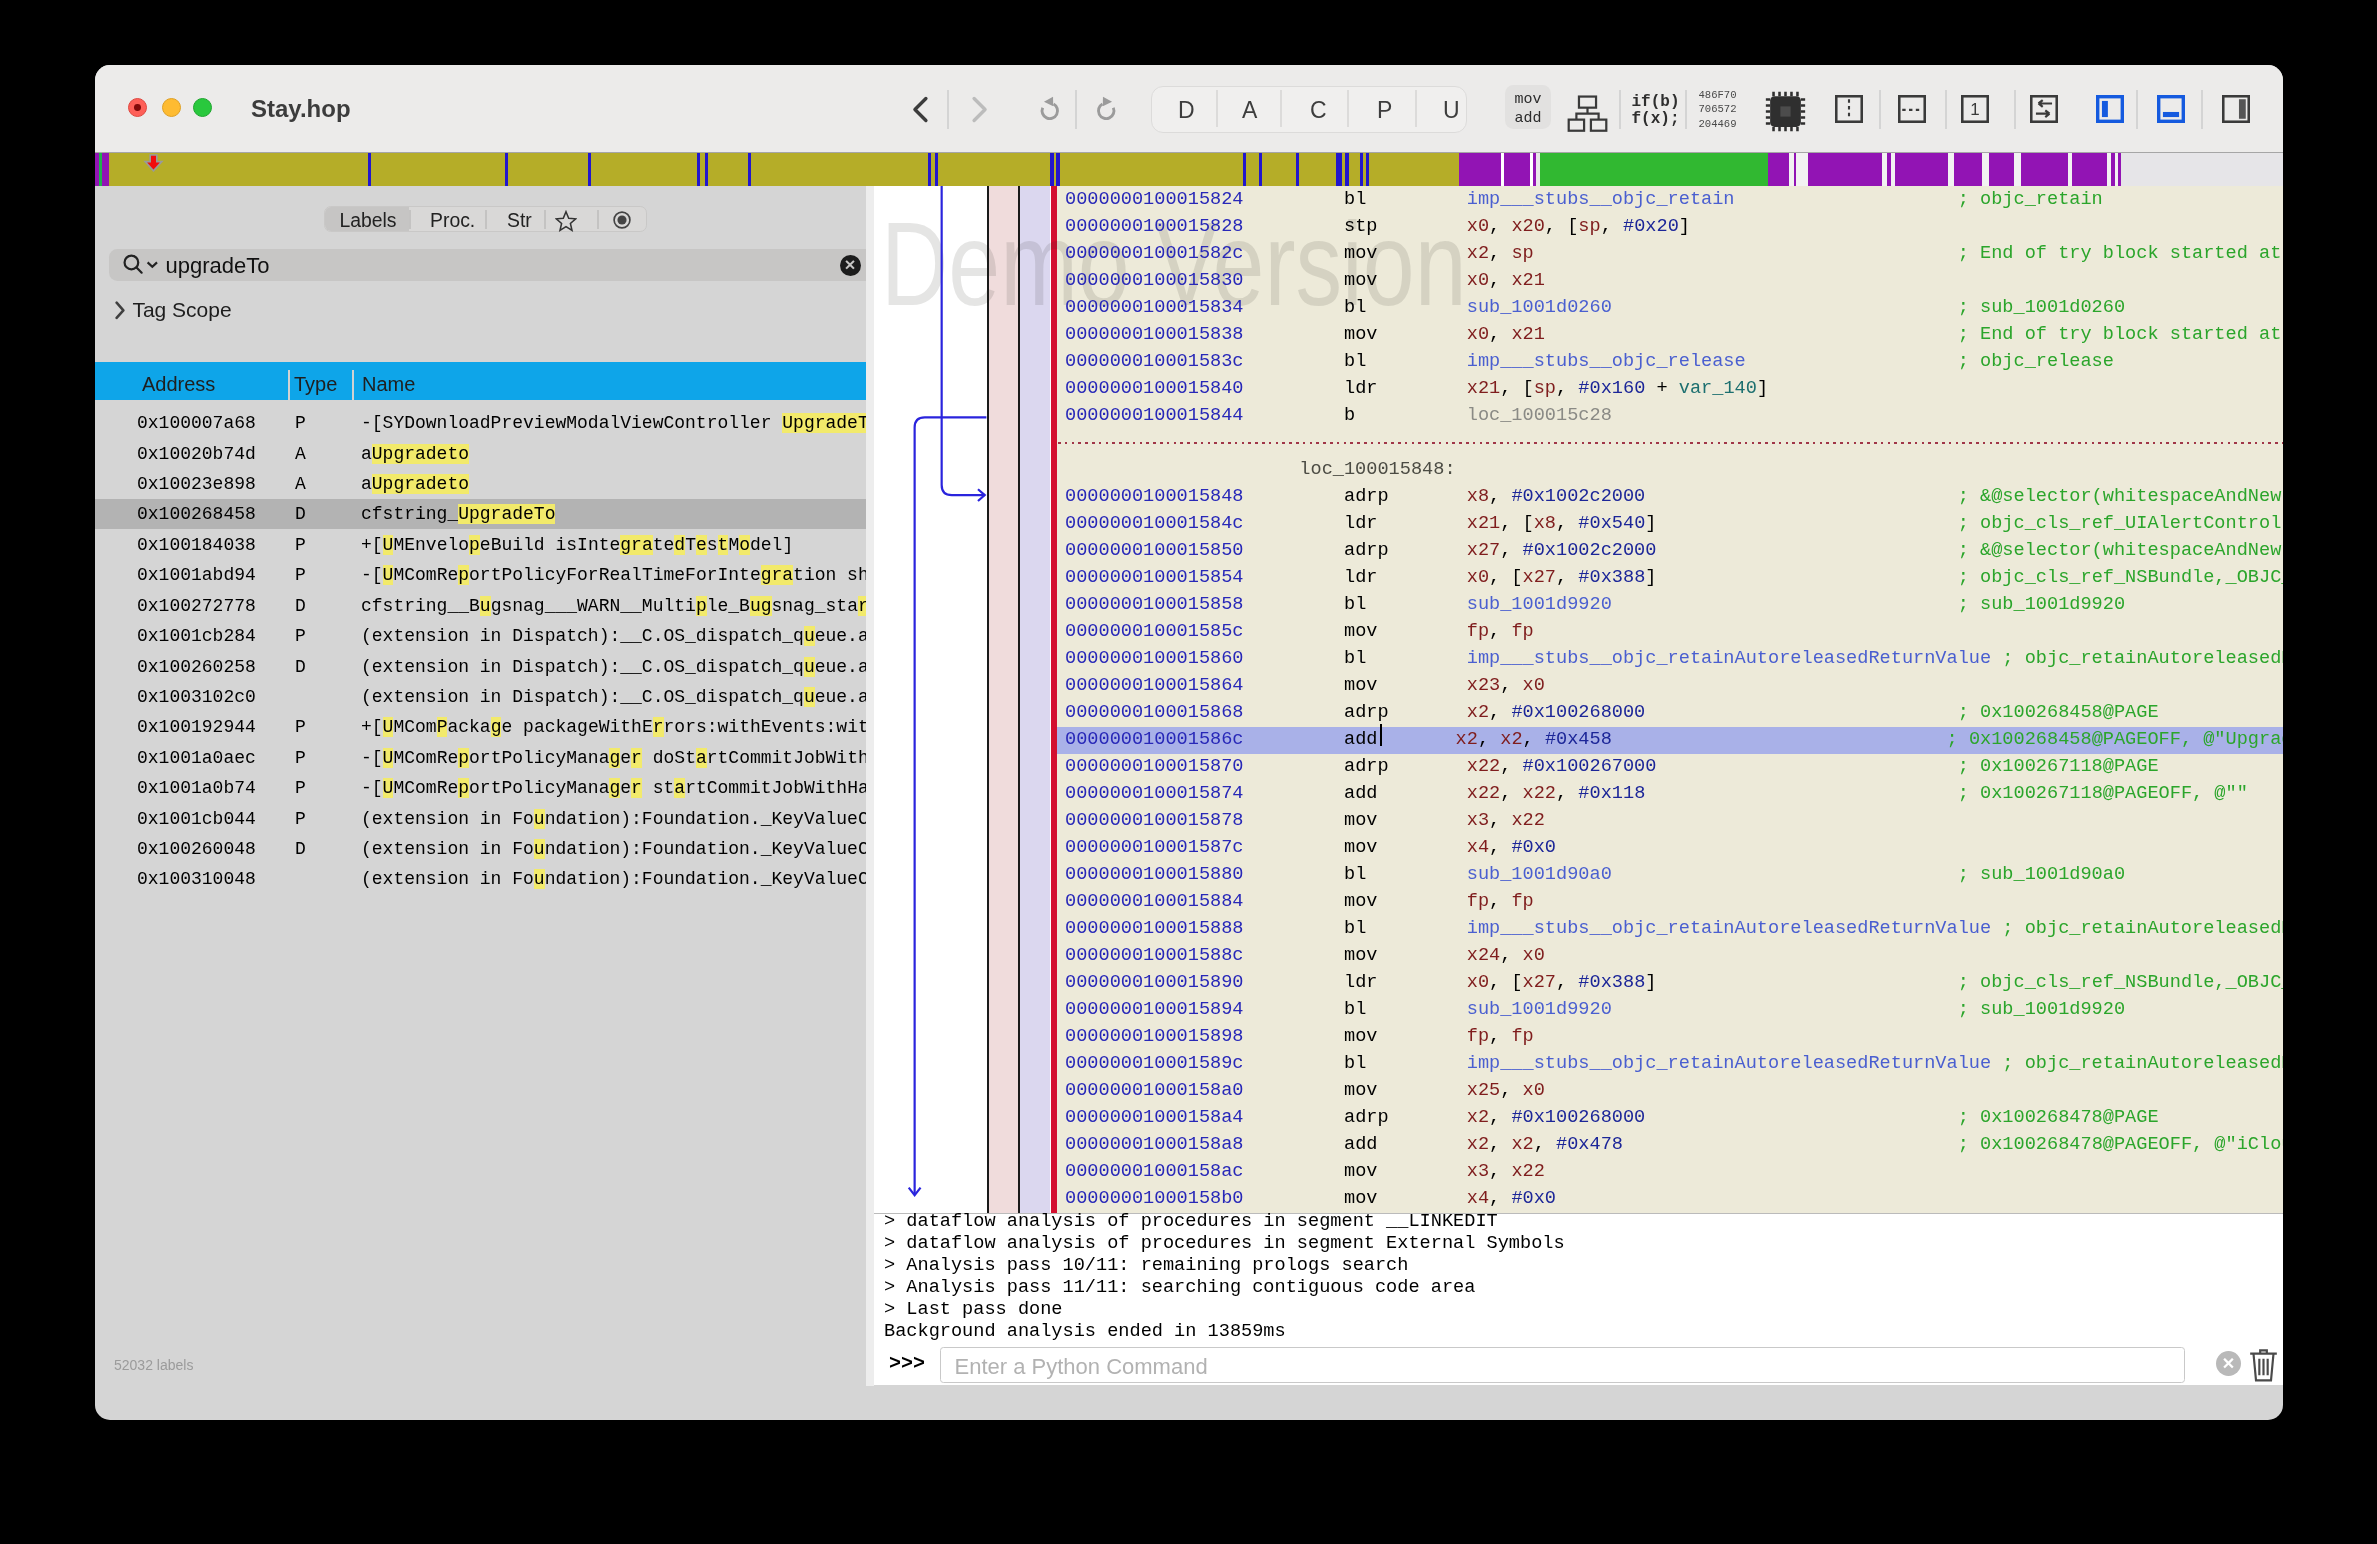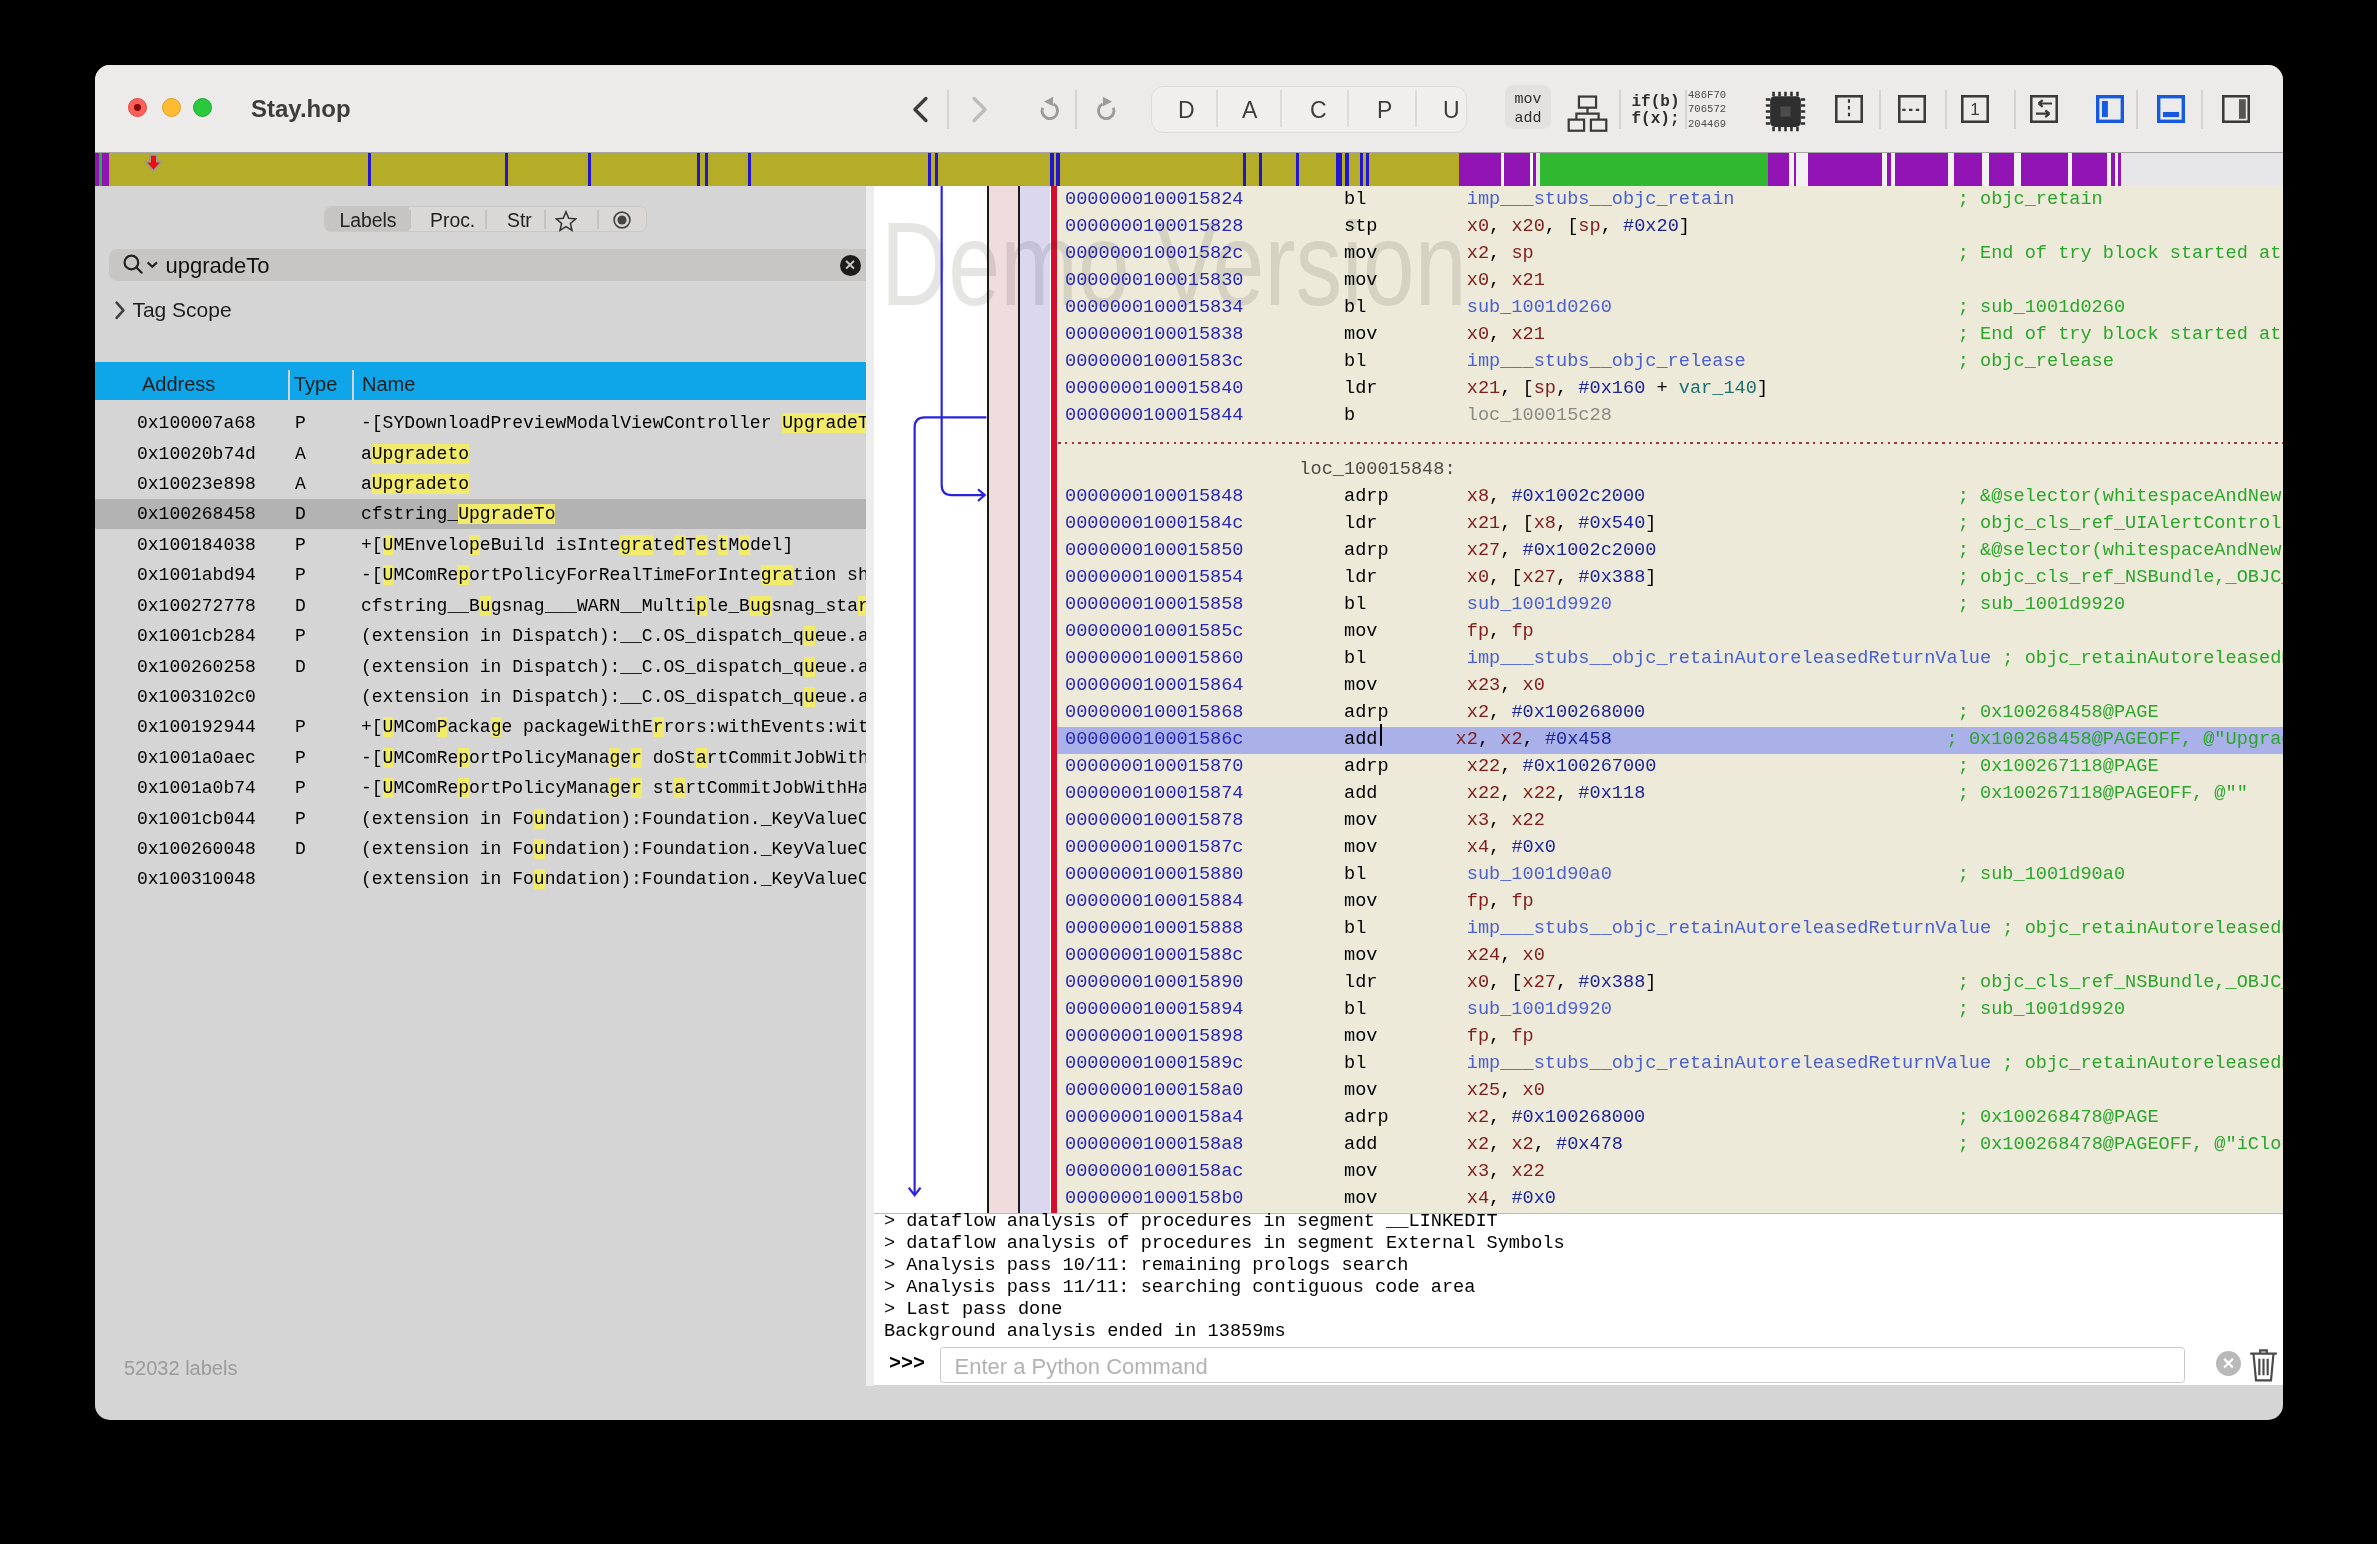--- a/index.html
+++ b/index.html
@@ -6,42 +6,42 @@
 #tb{position:absolute;left:0;top:0;width:2188px;height:87px;background:#ecebea}
 .tl{position:absolute;top:33px;width:19.4px;height:19.4px;border-radius:50%}
 #tb .t{position:absolute;left:156px;top:30px;font-size:24px;font-weight:bold;color:#3c3c3c}
 .tsep{position:absolute;top:24.5px;width:1.7px;height:39px;background:#d4d4d4}
 .ic{position:absolute;top:30px}
 #dacpu{position:absolute;left:1056px;top:21px;width:316px;height:47px;border:1.7px solid #dcdbda;border-radius:12px;background:#f0efee}
 #dacpu b{position:absolute;top:10px;font-size:23px;font-weight:normal;color:#3d3d3d}
 #dacpu i{position:absolute;top:3.4px;width:1.7px;height:37px;background:#dcdbda}
 #movadd{position:absolute;left:1410px;top:20px;width:46px;height:44px;background:#e2e1e0;border-radius:8.4px;text-align:center;font-family:"Liberation Mono",monospace;font-size:15px;line-height:18.6px;color:#2c2c2c;padding-top:6px}
 #ifb{position:absolute;left:1531px;top:29px;width:59px;text-align:center;font-family:"Liberation Mono",monospace;font-weight:bold;font-size:16px;line-height:17px;color:#2e2e2e}
-#hex{position:absolute;left:1593px;top:23px;width:59px;text-align:left;font-family:"Liberation Mono",monospace;font-size:10.6px;line-height:14.4px;color:#4a4a4a}
+#hex{position:absolute;left:1593px;top:23px;width:59px;text-align:center;font-family:"Liberation Mono",monospace;font-size:10.6px;line-height:14.4px;color:#4a4a4a}
 #nav{position:absolute;left:0;top:87px;width:2188px;height:34px;background:#b5ad28;border-top:0.8px solid #a6a6a6;border-bottom:0.8px solid #8e8e8e}
 #nav b{position:absolute}
 #sb{position:absolute;left:0;top:121px;width:771px;height:1200px;background:#d5d5d5}
 #tabs{position:absolute;left:229px;top:20px;width:323px;height:26px;border:1.3px solid #c9c8c7;border-radius:6.8px;background:#d9d8d7}
 #tabs b{position:absolute;top:1.7px;font-size:19.4px;font-weight:normal;color:#222}
 #tabs i{position:absolute;top:3.4px;width:1.7px;height:18.6px;background:#c4c3c2}
 #tabs .selseg{position:absolute;left:0;top:0;width:84px;height:24px;background:#c6c5c4;border-radius:6px 0 0 6px}
 #srch{position:absolute;left:13.5px;top:63px;width:776px;height:32px;background:#c7c6c5;border-radius:8.4px}
 #srch .txt{position:absolute;left:57px;top:4.2px;font-size:22px;color:#111}
 #srch .clr{position:absolute;right:17px;top:6px;width:21px;height:21px;border-radius:50%;background:#1c1c1c;color:#c7c6c5;font-size:14.4px;font-weight:bold;text-align:center;line-height:21px}
 #tagscope{position:absolute;left:18.6px;top:112px;font-size:21px;color:#1e1e1e}
 #thead{position:absolute;left:0;top:176px;width:771px;height:38px;background:#0ea5e9;font-size:20px;color:#1f1f1f}
 #thead b{position:absolute;top:11px;font-weight:normal}
 #thead i{position:absolute;top:8.4px;width:1.7px;height:30px;background:#d2d2d2}
 .trw{position:absolute;left:0;width:771px;height:30px;font-family:"Liberation Mono",monospace;font-size:18px;line-height:30px;color:#000;white-space:pre;overflow:hidden}
 .trw.sel{background:#b3b3b3}
 .trw .c1{position:absolute;left:42px;font-style:normal}
 .trw .c2{position:absolute;left:200px;font-style:normal}
 .trw .c3{position:absolute;left:266px;font-style:normal}
 .hl{font-style:normal;background:#f2ea6b}
-#nlabels{position:absolute;left:29px;top:1171px;font-size:20px;color:#9b9b9b}
+#nlabels{position:absolute;left:19px;top:1171px;font-size:14px;color:#9b9b9b}
 #split{position:absolute;left:771px;top:121px;width:8.4px;height:1200px;background:#ededed}
 #dis{position:absolute;left:779px;top:121px;width:1409px;height:1027px;background:#fff;overflow:hidden}
 #dis .col{position:absolute;top:0;height:1027px}
 #wm{position:absolute;left:6.8px;top:10px;font-size:118px;color:rgba(45,45,35,0.12);white-space:pre;transform:scaleX(0.79);transform-origin:0 0}
 #dltxt{position:absolute;left:0;top:0;width:1409px}
 .dl{position:relative;height:27px;line-height:27px;font-family:"Liberation Mono",monospace;font-size:18.6px;white-space:pre;padding-left:191px;color:#000}
 .dl b{font-weight:normal;color:#000}
 .dl i{font-style:normal}
 .ad{color:#2828b8}
 .sy{color:#4a5fd0}

